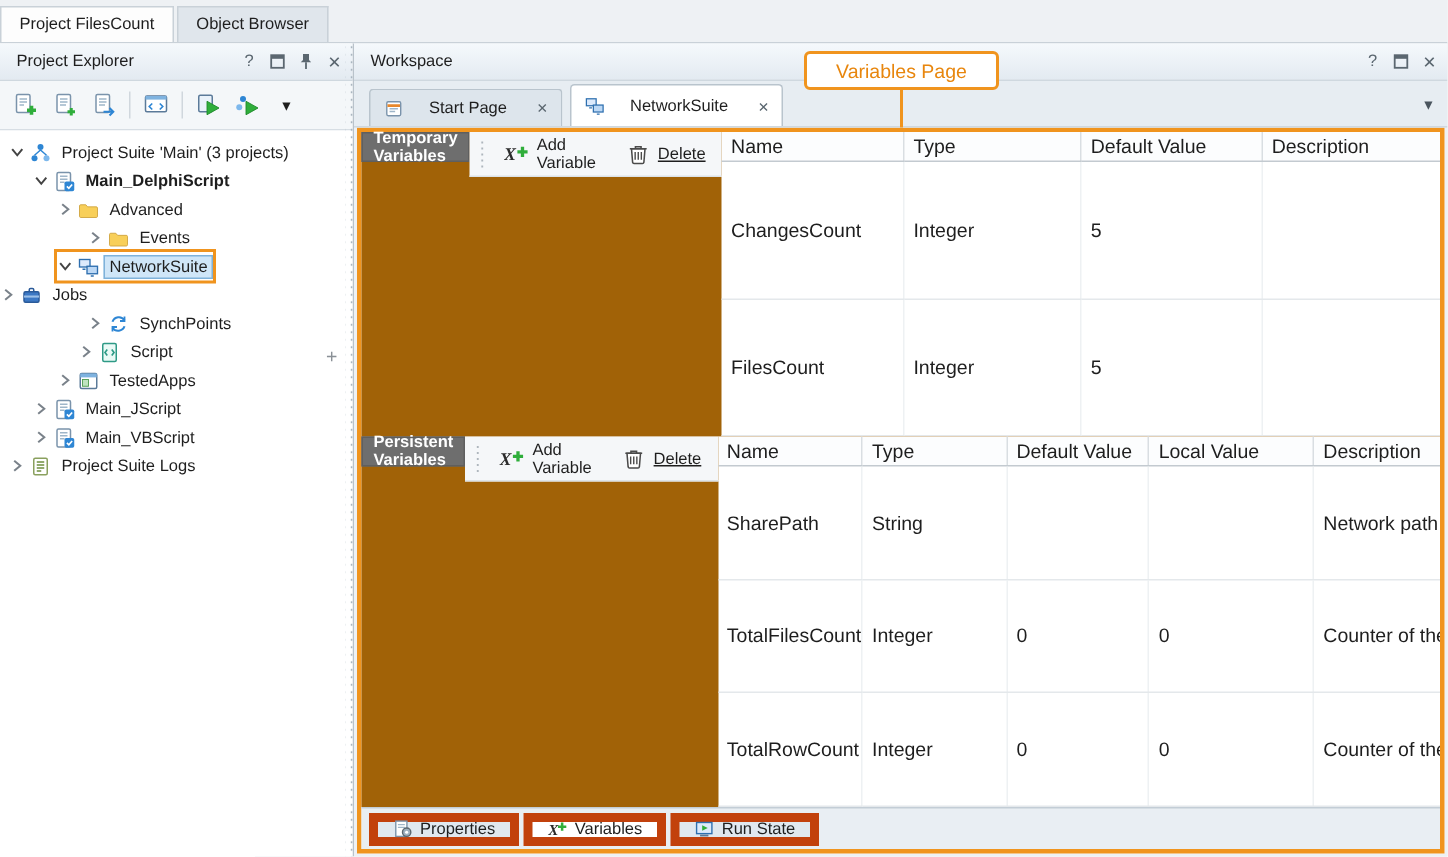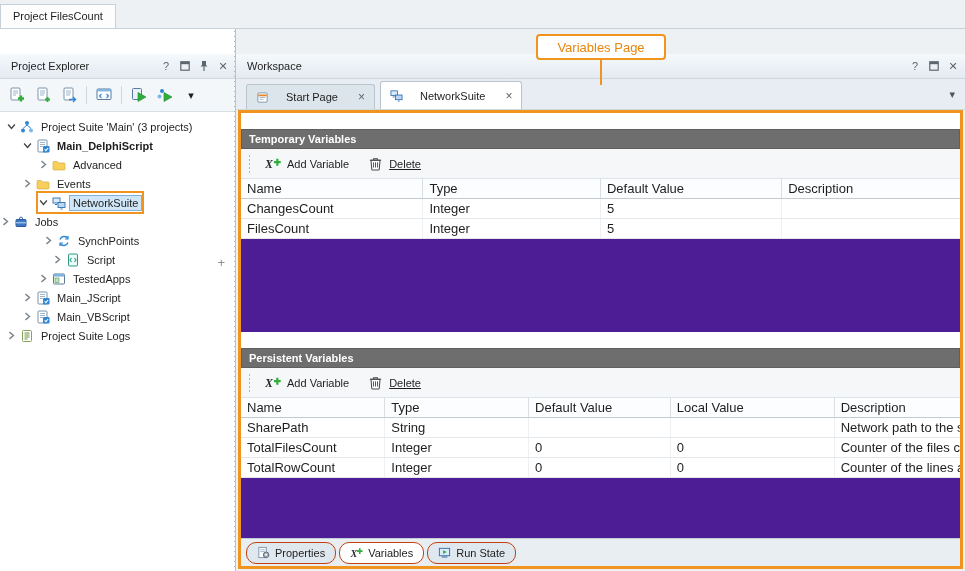--- a/index.html
+++ b/index.html
@@ -11,21 +11,21 @@
   
   .top-tabs{height:29px;display:flex;align-items:flex-end;background:#eef1f4;border-bottom:1px solid #c9d1d8;}
   .top-tab{padding:5px 12px 6px;border:1px solid #c9d1d8;border-bottom:none;background:#e0e6ec;margin-right:2px;cursor:default;}
   .top-tab.active{background:#fdfdfd;font-weight:normal;}
 
   .main{flex:1;display:flex;min-height:0;}
 
   
   .left-panel{width:236px;display:flex;flex-direction:column;background:#fff;border-right:1px solid #b9c2ca;position:relative;}
   .panel-header{height:25px;display:flex;align-items:center;gap:5px;padding:0 6px;
-    background:linear-gradient(#f5f9fc,#e3eaf1);border-bottom:1px solid #cfd8df;margin-top:25px;}
+    background:linear-gradient(#f5f9fc,#e3eaf1);border-bottom:1px solid #cfd8df;}
   .ph-title{white-space:nowrap;}
   .ph-spacer{flex:1;}
   .ph-actions{display:flex;align-items:center;gap:7px;color:#5b6770;}
   .ph-actions .svgicon{width:12px;height:12px;display:inline-flex;align-items:center;justify-content:center;font-size:11px;}
   .explorer-toolbar{height:33px;display:flex;align-items:center;gap:2px;padding:0 5px;background:#f4f7f9;border-bottom:1px solid #d7dee4;}
   .tbi{width:24px;height:24px;display:inline-flex;align-items:center;justify-content:center;border-radius:3px;}
   .tbi svg{width:18px;height:18px;}
   .tb-sep{width:1px;height:18px;background:#d0d7dd;margin:0 3px;display:inline-block;}
 
   .tree{flex:1;background:#fff;padding-top:5px;overflow:hidden;position:relative;}
@@ -51,53 +51,56 @@
   .doc-tab.active{background:#fff;height:28px;}
   .doc-tab .svgicon svg{width:13px;height:13px;}
   .tab-close{color:#5b6770;margin-left:3px;font-size:12px;line-height:10px;}
   .tabs-dropdown{position:absolute;right:10px;top:9px;color:#4a555e;font-size:11px;cursor:default;}
 
   .callout{position:absolute;left:300px;top:5px;width:130px;height:26px;background:#fff;border:2px solid var(--accent);
     border-radius:4px;color:#e8860d;display:flex;align-items:center;justify-content:center;font-size:13px;z-index:11;}
   .callout-line{position:absolute;left:364px;top:31px;width:2px;height:25px;background:var(--accent);z-index:10;}
 
   .vp-content{flex:1;margin:0 2px 2px 2px;border:3px solid var(--accent);background:#fff;display:flex;flex-direction:column;min-height:0;}
-  .sec{display:flex;flex-direction:column;background:#4c1d95;margin-top:16px;}
+  .sec{display:flex;flex-direction:row;background:#a16207;}
   .sec-temp{height:203px;}
   .sec-pers{flex:1;min-height:0;}
   .sec-header{height:20px;background:var(--sechead);color:#fff;font-weight:bold;display:flex;align-items:center;
     padding:0 7px;border:1px solid #5f5f5f;flex:0 0 20px;}
   .var-toolbar{height:30px;flex:0 0 30px;display:flex;align-items:center;gap:8px;padding:0 6px;background:#f5f7f9;border-bottom:1px solid #dde3e8;}
   .grip{width:5px;height:20px;background-image:radial-gradient(circle,#aeb6bd 0.8px,transparent 1px);background-size:5px 4px;}
   .tb-btn{display:flex;align-items:center;gap:5px;padding:2px 5px;border-radius:3px;cursor:default;}
   .tb-btn .svgicon svg{width:17px;height:15px;}
   .ul{text-decoration:underline;}
 
   table.vars{width:100%;border-collapse:collapse;table-layout:fixed;background:#fff;font-size:13px;}
   table.vars th{font-weight:normal;text-align:left;padding:2px 6px;height:18px;background:#fcfdfe;
     border-right:1px solid #d9dee2;border-bottom:1px solid #c3cad0;white-space:nowrap;overflow:hidden;}
   table.vars th:last-child{border-right:none;}
   table.vars td{padding:2px 6px;height:18px;border-right:1px solid #eef1f3;border-bottom:1px solid #e4e8eb;
     white-space:nowrap;overflow:hidden;}
   table.vars td:last-child{border-right:none;}
 
   .bottom-tabs{height:28px;flex:0 0 28px;background:#e9eef3;border-top:1px solid #c3cdd6;display:flex;align-items:center;padding-left:5px;gap:3px;}
-  .btab{height:22px;display:flex;align-items:center;gap:5px;padding:0 10px;border:1px solid #c2410c;background:#e0e8ef;border-radius:10px;cursor:default;}
+  .btab{height:22px;display:flex;align-items:center;gap:5px;padding:0 10px;border:6px solid #c2410c;background:#e0e8ef;border-radius:0;cursor:default;}
   .btab.active{background:#fff;}
   .btab .svgicon svg{width:13px;height:13px;}
   .svgicon{display:inline-flex;align-items:center;justify-content:center;}
 </style>
 </head>
 <body>
 
 <div class="app">
 
   <div class="top-tabs">
     <div class="top-tab active">
       <span>Project FilesCount</span>
+    </div>
+    <div class="top-tab">
+      <span>Object Browser</span>
     </div>
   </div>
 
   <div class="main">
 
     <div class="left-panel">
       <div class="panel-header">
         <span class="svgicon">
             <svg viewBox="0 0 14 14">
               <rect x="1" y="1.5" width="12" height="11" rx="1.5" fill="#e8f1fa" stroke="#3f78b8"></rect>
@@ -215,21 +218,21 @@
                 </svg>
               </span>
               <span class="ticon">
                 <svg viewBox="0 0 14 14">
                   <path d="M1 4.3c0-.4.3-.8.8-.8h3.4l1.2 1.4h5.8c.4 0 .8.3.8.8v5.5c0 .4-.3.8-.8.8H1.8c-.4 0-.8-.3-.8-.8z" fill="#f8cf59" stroke="#cfa43e" stroke-width="0.6"></path>
                 </svg>
               </span>
               <span class="tlabel">Advanced</span>
             </span>
           </div>
-          <div class="tree-row" style="padding-left: 22px;">
+          <div class="tree-row" style="padding-left: 58px;">
             <span class="tree-inner">
               <span class="chev">
                 <svg viewBox="0 0 8 8">
                   <path d="M2.2 1l3.6 3-3.6 3" fill="none" stroke="#7a828a" stroke-width="1.2"></path>
                 </svg>
               </span>
               <span class="ticon">
                 <svg viewBox="0 0 14 14">
                   <path d="M1 4.3c0-.4.3-.8.8-.8h3.4l1.2 1.4h5.8c.4 0 .8.3.8.8v5.5c0 .4-.3.8-.8.8H1.8c-.4 0-.8-.3-.8-.8z" fill="#f8cf59" stroke="#cfa43e" stroke-width="0.6"></path>
                 </svg>
@@ -264,21 +267,21 @@
               <span class="ticon">
                 <svg viewBox="0 0 14 14">
                   <rect x="2" y="4.5" width="10" height="7" rx="1" fill="#3c78c4" stroke="#2a5a99"></rect>
                   <path d="M5.5 4.5V3.2c0-.5.4-.9.9-.9h1.2c.5 0 .9.4.9.9v1.3" fill="none" stroke="#2a5a99"></path>
                   <rect x="2" y="7" width="10" height="1.4" fill="#9cc0e8"></rect>
                 </svg>
               </span>
               <span class="tlabel">Jobs</span>
             </span>
           </div>
-          <div class="tree-row" style="padding-left: 43px;">
+          <div class="tree-row" style="padding-left: 58px;">
             <span class="tree-inner">
               <span class="chev">
                 <svg viewBox="0 0 8 8">
                   <path d="M2.2 1l3.6 3-3.6 3" fill="none" stroke="#7a828a" stroke-width="1.2"></path>
                 </svg>
               </span>
               <span class="ticon">
                 <svg viewBox="0 0 14 14">
                   <path d="M11 4.5A4.5 4.5 0 003 5.5M3 9.5a4.5 4.5 0 008-1" fill="none" stroke="#2e86d4" stroke-width="1.4"></path>
                   <path d="M11 2v3h-3M3 12V9h3" fill="none" stroke="#2e86d4" stroke-width="1.2"></path>

